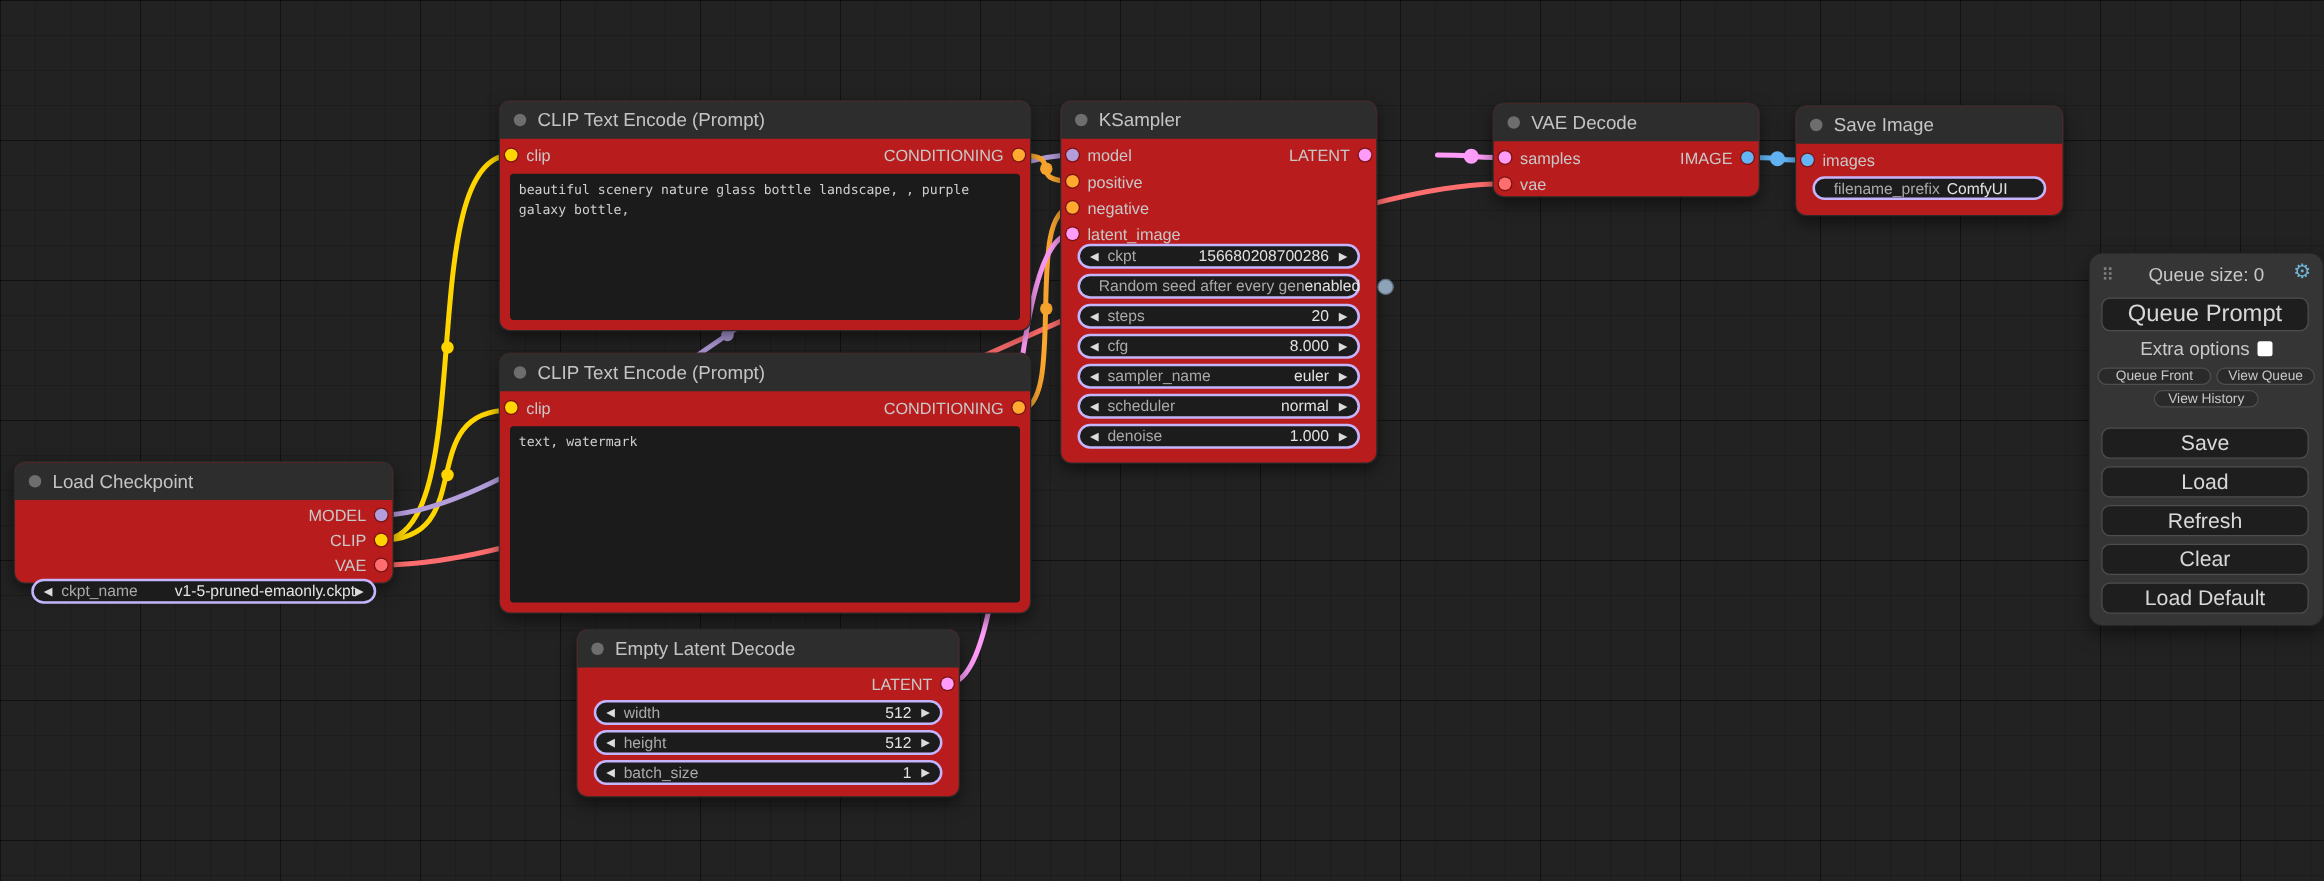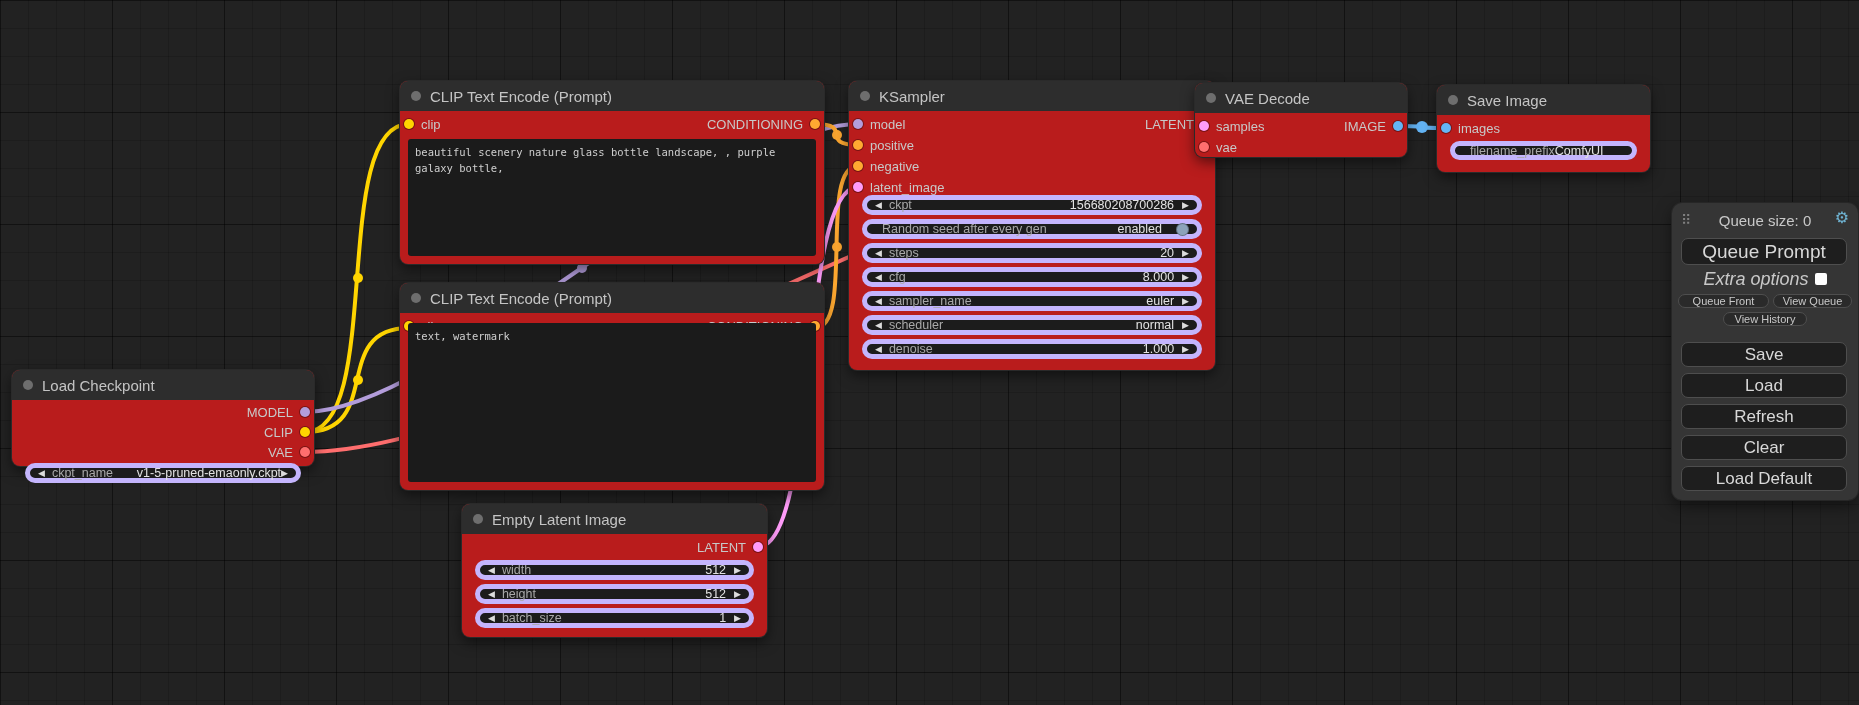--- a/index.html
+++ b/index.html
@@ -20,21 +20,21 @@
   .ntitle{height:30px;background:#2d2d2d;border-radius:8px 8px 0 0;display:flex;
     align-items:center;gap:9px;padding:0 11px;font-size:15px;color:#c4c4c4;}
   .tdot{width:10px;height:10px;border-radius:50%;background:#6e6e6e;flex:none;}
   .iorow{position:absolute;left:0;right:0;height:20px;display:flex;align-items:center;font-size:13px;color:#c8c8c8;}
   .inlabel{margin-left:21px;}
   .outlabel{margin-left:auto;margin-right:21px;}
   .port{position:absolute;top:50%;margin-top:-5px;width:10px;height:10px;border-radius:50%;box-shadow:0 0 0 1px rgba(0,0,0,0.35);}
   .pin{left:4px;}
   .pout{right:4px;}
   .widget{position:absolute;left:13px;right:13px;height:20px;background:#1c1c1c;
-    border:5px solid #c4b5fd;border-radius:10px;display:flex;align-items:center;
+    border:2px solid #c4b5fd;border-radius:10px;display:flex;align-items:center;
     padding:0 8px;font-size:12.5px;color:#a9a9a9;box-sizing:border-box;white-space:nowrap;}
   .arr{color:#dcdcdc;font-size:9px;line-height:1;flex:none;}
   .wlabel{margin-left:7px;}
   .wvalue{margin-left:auto;margin-right:8px;color:#e2e2e2;}
   .wvalue-c{flex:1;text-align:right;color:#e2e2e2;}
   .tgl{width:13px;height:13px;border-radius:50%;flex:none;margin-left:6px;box-shadow:inset 0 0 0 1px rgba(0,0,0,0.3);}
   .prompt{position:absolute;left:8px;right:8px;background:#1b1b1b;border-radius:3px;
     padding:5px 7px;font:10.5px/1.55 "DejaVu Sans Mono", monospace;color:#cfcfcf;
     box-sizing:border-box;white-space:pre-wrap;word-break:break-word;}
   
@@ -42,21 +42,21 @@
     background:#353535;border-radius:10px;box-shadow:0 0 0 1px #262626, 0 6px 16px rgba(0,0,0,0.5);}
   .qtitle{position:absolute;top:9px;left:0;right:0;text-align:center;font-size:15px;color:#c8c8c8;}
   .qdrag{position:absolute;left:9px;top:9px;color:#7f7f7f;font-size:14px;}
   .qgear{position:absolute;right:9px;top:7px;font-size:16px;line-height:1;}
   .qbtn{position:absolute;left:9px;width:166px;background:#1e1e1e;border:1px solid #4e4e4e;
     border-radius:7px;color:#d8d8d8;display:flex;align-items:center;justify-content:center;
     box-sizing:border-box;cursor:default;}
   #qprompt{top:35px;height:27px;font-size:19px;}
   .qbig{height:25px;font-size:17px;}
   .qextra{position:absolute;top:68px;left:0;right:0;height:16px;display:flex;align-items:center;
-    justify-content:center;gap:6px;font-size:18px;color:#c8c8c8;font-style:italic;}
+    justify-content:center;gap:6px;font-size:15px;color:#c8c8c8;}
   .qcheck{width:12px;height:12px;border-radius:2px;flex:none;}
   .qsmall{position:absolute;background:#2a2a2a;border:1px solid #4e4e4e;border-radius:9px;
     color:#c8c8c8;font-size:11px;display:flex;align-items:center;justify-content:center;
     box-sizing:border-box;height:14px;}
 </style>
 </head>
 <body>
 
 <svg id="wires" width="1859" height="705">
   <path d="M305,432 C385,432 329,124 409,124" fill="none" stroke-width="4" stroke-linecap="round" stroke="#FFD500"></path>
@@ -121,27 +121,27 @@
   <div class="ntitle">
     <span class="tdot"></span>
     <span>CLIP Text Encode (Prompt)</span>
   </div>
   <div class="iorow" style="top:33px;">
     <span class="port pin" style="background: rgb(255, 213, 0);"></span>
     <span class="inlabel">clip</span>
     <span class="outlabel">CONDITIONING</span>
     <span class="port pout" style="background: rgb(255, 169, 49);"></span>
   </div>
-  <div class="prompt" style="top:40px;bottom:8px;">text, watermark</div>
+  <div class="prompt" style="top:58px;bottom:8px;">text, watermark</div>
 </div>
 
 <div class="node" style="left:462px;top:504px;width:305px;height:133px;">
   <div class="ntitle">
     <span class="tdot"></span>
-    <span>Empty Latent Image</span>
+    <span>Empty Latent Decode</span>
   </div>
   <div class="iorow" style="top:33px;">
     <span class="outlabel">LATENT</span>
     <span class="port pout" style="background: rgb(255, 156, 249);"></span>
   </div>
   <div class="widget" style="top:56px;">
     <span class="arr">◀</span>
     <span class="wlabel">width</span>
     <span class="wvalue">512</span>
     <span class="arr">▶</span>
@@ -153,21 +153,21 @@
     <span class="arr">▶</span>
   </div>
   <div class="widget" style="top:104px;">
     <span class="arr">◀</span>
     <span class="wlabel">batch_size</span>
     <span class="wvalue">1</span>
     <span class="arr">▶</span>
   </div>
 </div>
 
-<div class="node" style="left:849px;top:81px;width:366px;height:289px;">
+<div class="node" style="left:849px;top:81px;width:252px;height:289px;">
   <div class="ntitle">
     <span class="tdot"></span>
     <span>KSampler</span>
   </div>
   <div class="iorow" style="top:33px;">
     <span class="port pin" style="background: rgb(179, 157, 219);"></span>
     <span class="inlabel">model</span>
     <span class="outlabel">LATENT</span>
     <span class="port pout" style="background: rgb(255, 156, 249);"></span>
   </div>

